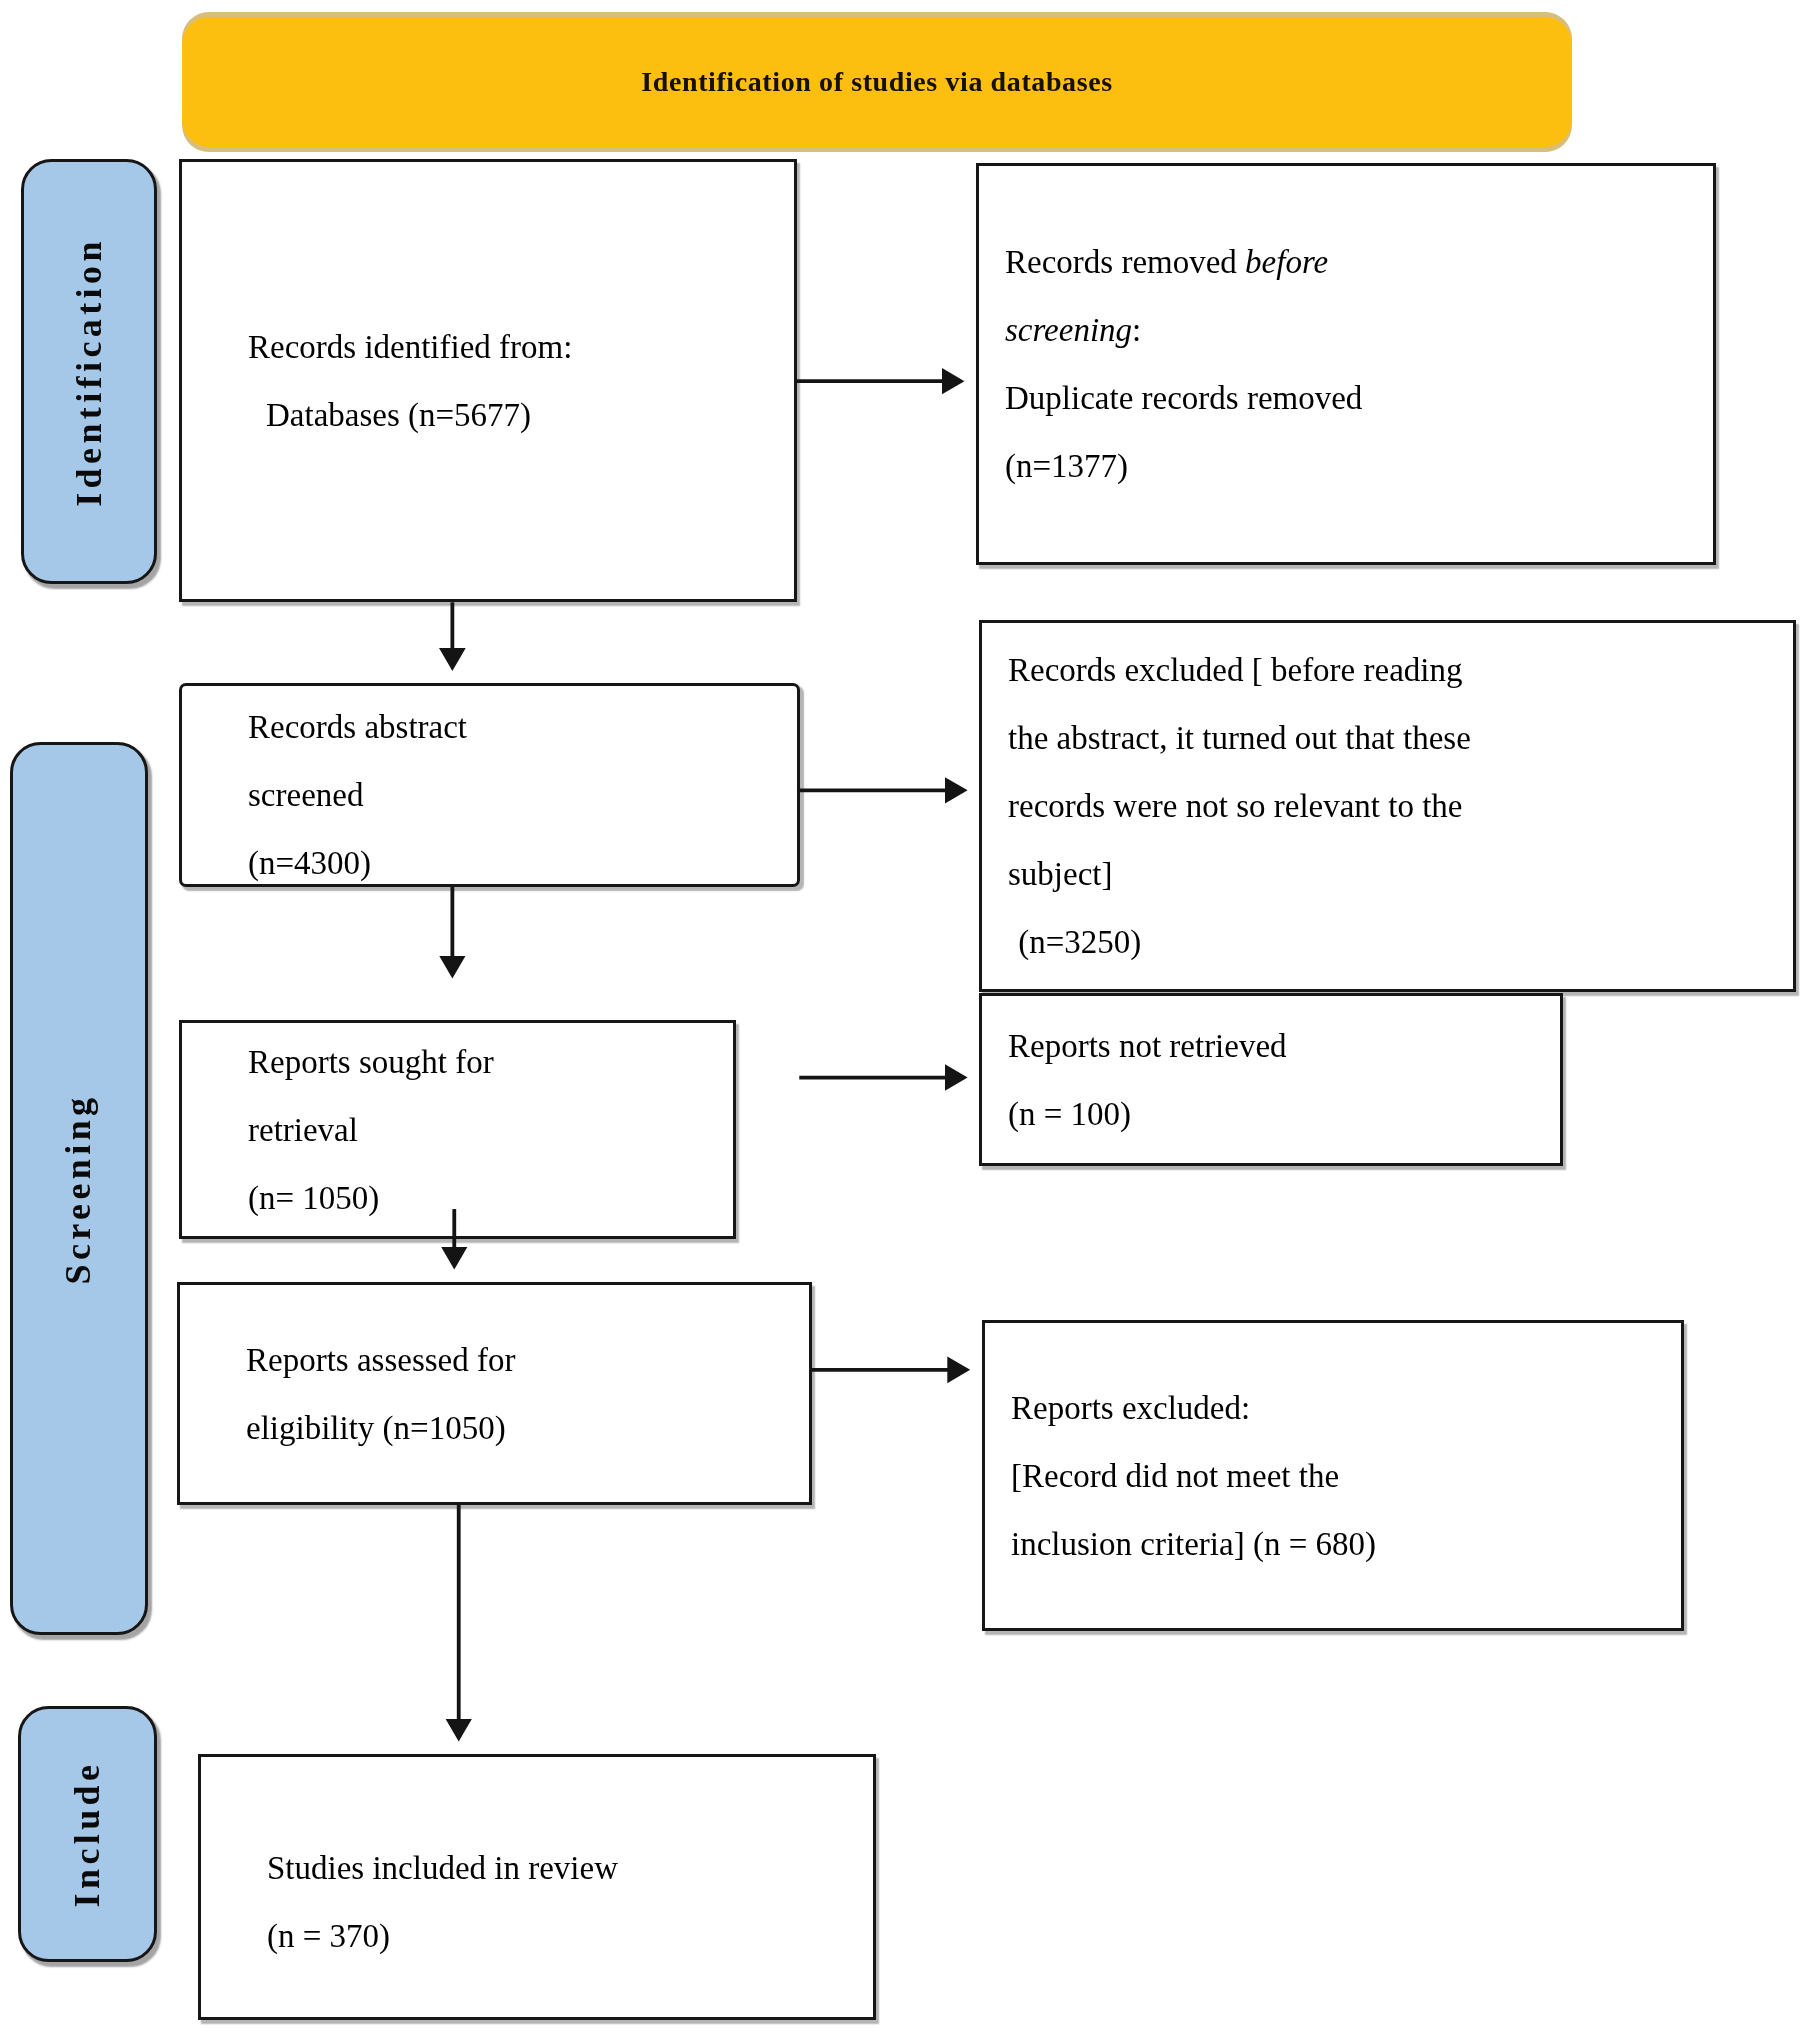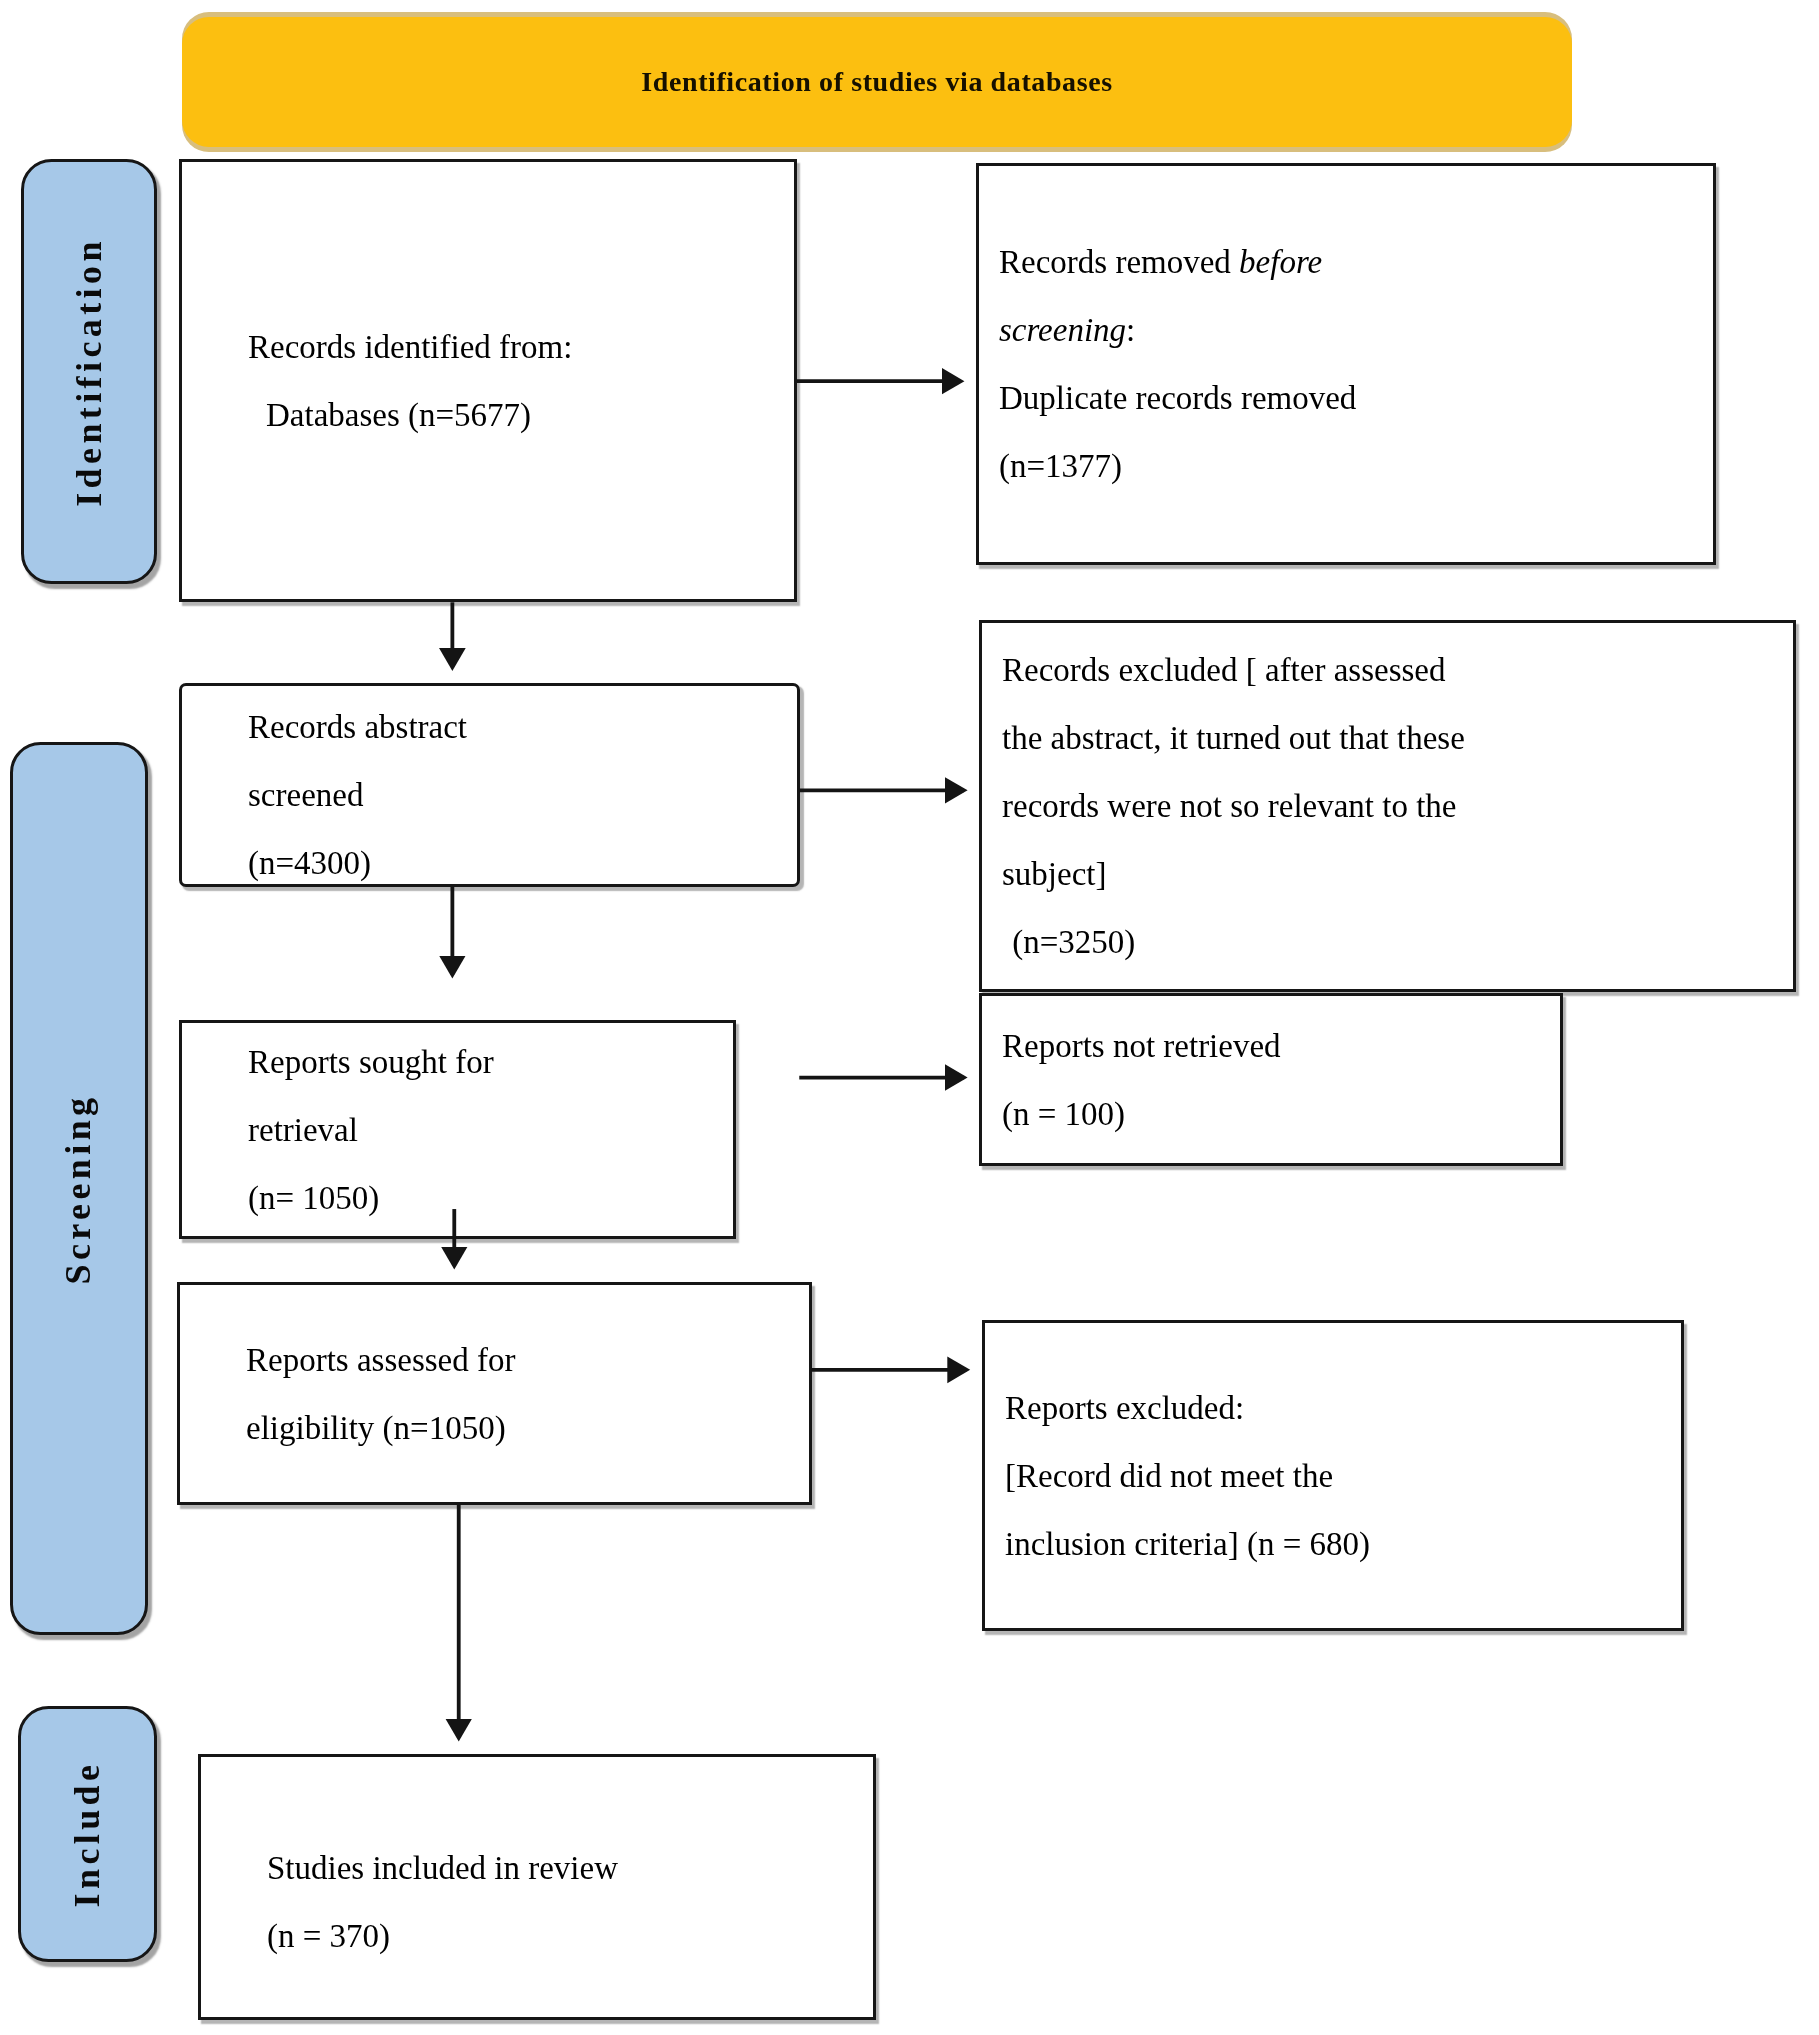--- a/index.html
+++ b/index.html
@@ -46,21 +46,21 @@
     position:absolute;
     background:#ffffff;
     border:3.2px solid #161616;
     box-shadow:3.2px 3.8px 1.3px rgba(120,120,120,.55);
     display:flex; flex-direction:column; justify-content:center;
     font-size:33px; line-height:68px;
     box-sizing:border-box;
   }
   .fbox .ln{display:block; white-space:nowrap;}
   .left-col{padding:0 19px 0 66px;}
-  .right-col{padding:0 19px 0 20px;}
+  .right-col{padding:0 19px 0 26px;}
   #box1{left:179px; top:159px;  width:618px;  height:443px;}
   #box2{left:179px; top:683px; width:621px;  height:204px; padding-top:19px;border-radius:7px;}
   #box3{left:179px; top:1020px; width:557px;  height:219px;}
   #box4{left:177px; top:1282px; width:635px;  height:223px;}
   #box5{left:198px; top:1754px; width:678px; height:266px; padding-top:29px;}
   #rbox1{left:976px; top:163px;  width:740px; height:402px;}
   #rbox2{left:979px; top:620px;  width:817px; height:372px;}
   #rbox3{left:979px; top:993px; width:584px;  height:173px;}
   #rbox4{left:982px; top:1320px; width:702px; height:311px;}
   .indent{padding-left:18px;}
@@ -117,21 +117,21 @@
   </div>
 
   <div class="fbox right-col" id="rbox1">
     <span class="ln"><span>Records removed </span><span class="it">before</span></span>
     <span class="ln"><span class="it">screening</span><span>:</span></span>
     <span class="ln">Duplicate records removed</span>
     <span class="ln">(n=1377)</span>
   </div>
 
   <div class="fbox right-col" id="rbox2">
-    <span class="ln">Records excluded [ after assessed</span>
+    <span class="ln">Records excluded [ before reading</span>
     <span class="ln">the abstract, it turned out that these</span>
     <span class="ln">records were not so relevant to the</span>
     <span class="ln">subject]</span>
     <span class="ln indent-sm">(n=3250)</span>
   </div>
 
   <div class="fbox right-col" id="rbox3">
     <span class="ln">Reports not retrieved</span>
     <span class="ln">(n = 100)</span>
   </div>

